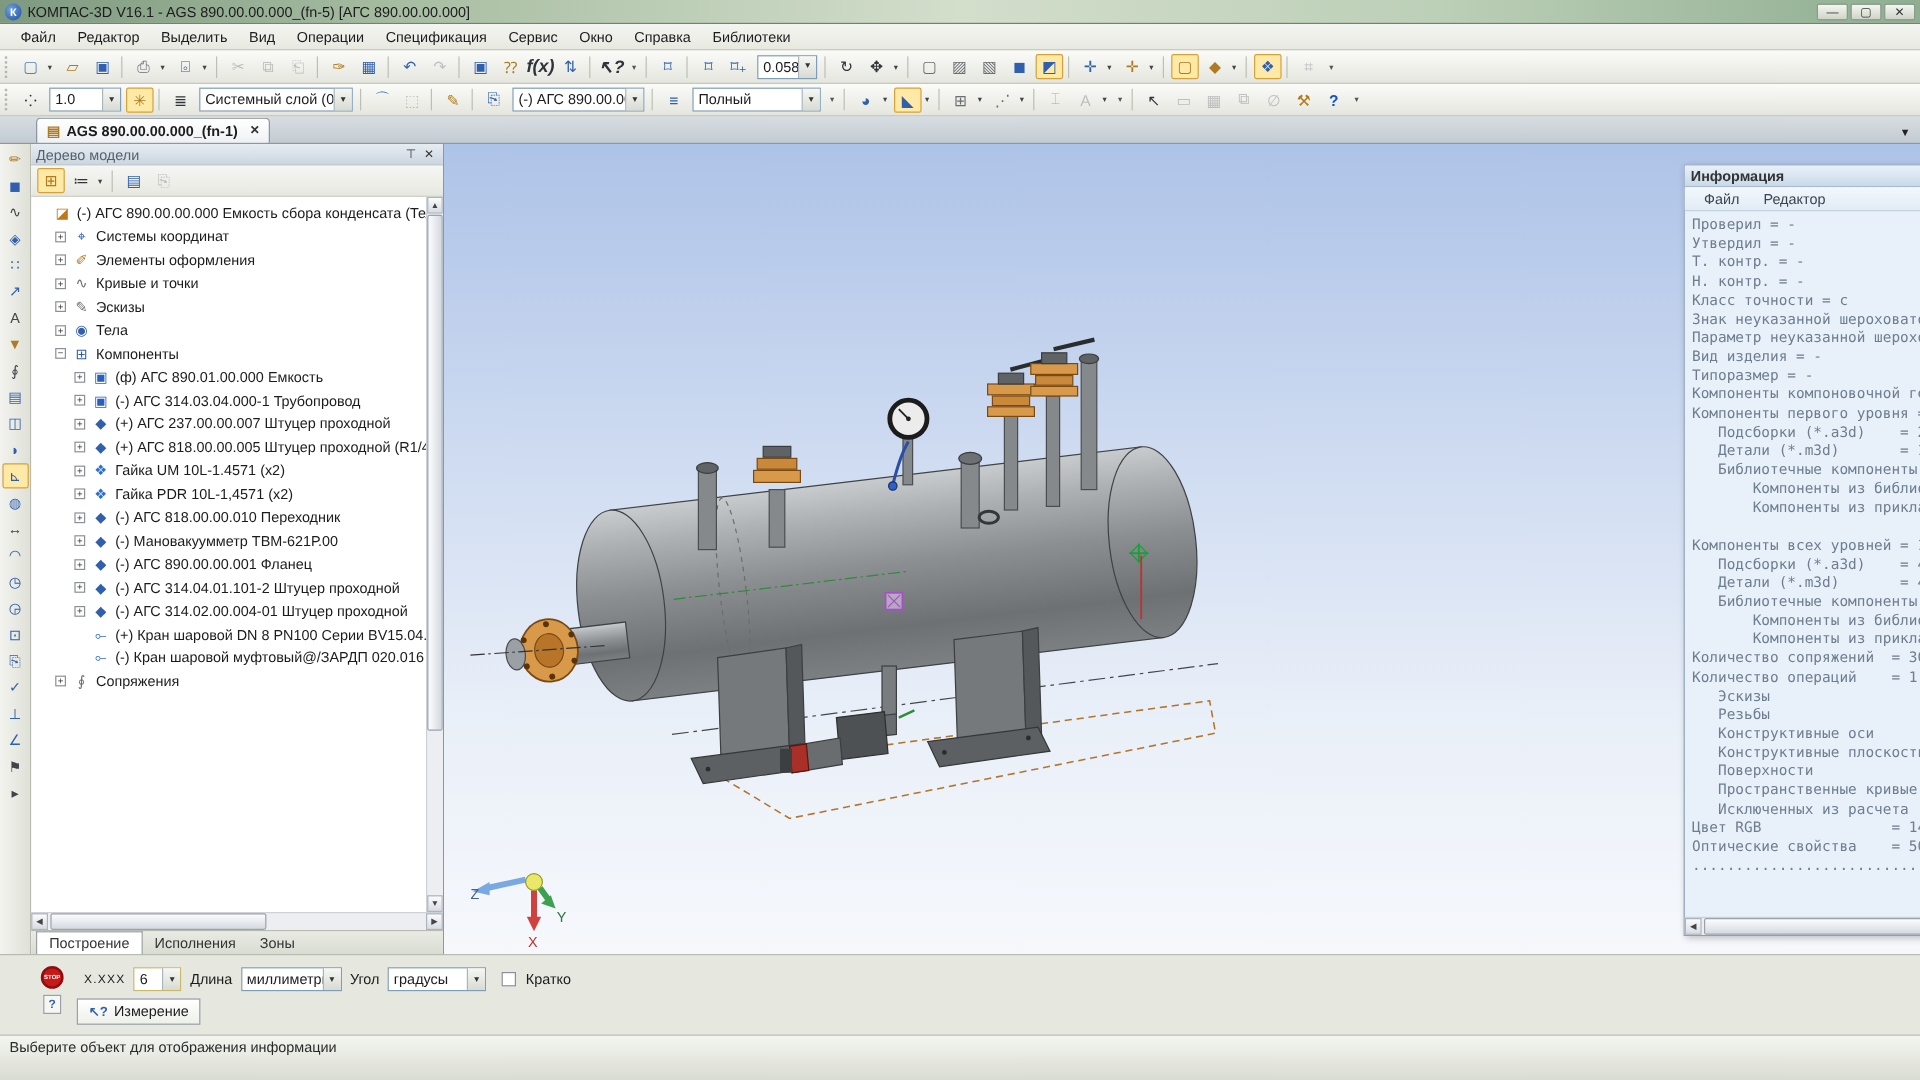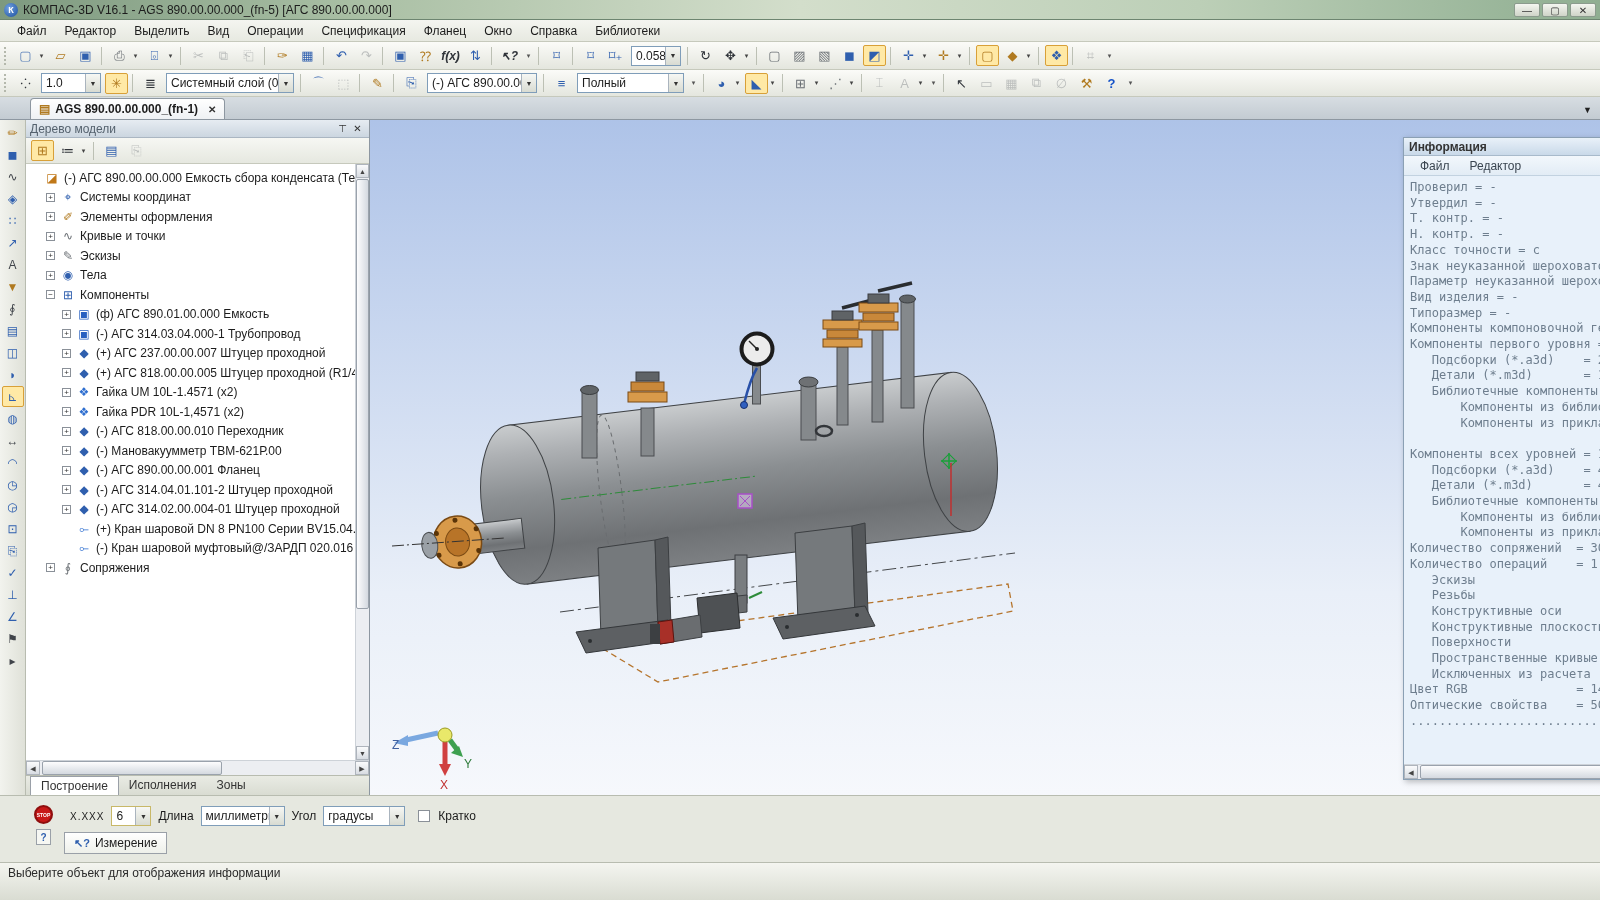--- a/index.html
+++ b/index.html
@@ -25,21 +25,21 @@
   .tbseg{display:flex;align-items:center;height:100%;}
   .tbi{width:23px;height:21px;display:inline-flex;align-items:center;justify-content:center;
     font-size:13px;margin:0 1px;border:1px solid transparent;border-radius:2px;}
   .tbi .g{pointer-events:none;}
   .tbi.sep{width:3px;height:18px;border:none;border-left:1px solid #bcc0b4;margin:0 3px;border-radius:0;}
   .tbi.dd{width:11px;font-size:7px;color:#444;margin-left:-2px;}
   .tbi.ov{width:11px;font-size:7px;color:#555;}
   .tbi.sel{background:#ffe9a6;border:1px solid #d8a038;}
   .c-blue{color:#2f5fae}.c-amber{color:#b07a20}.c-gray{color:#6a6f74}.c-dark{color:#30343a}
   .c-doc{color:#5a80b8}.c-help{color:#1552c8;font-weight:bold}
-  .dis{opacity:.38}.fx{font-size:12px;font-style:italic;font-weight:bold;align-items:center;}
+  .dis{opacity:.38}.fx{font-size:15px;font-style:italic;font-weight:bold;align-items:center;}
   .combo{height:20px;background:#fff;border:1px solid #7f9db9;display:inline-flex;align-items:center;margin:0 3px;}
   .combo .cval{flex:1;padding:0 4px;white-space:nowrap;overflow:hidden;}
   .combo .cbtn{width:15px;height:100%;background:linear-gradient(#f6f7f4,#d8dbd2);border-left:1px solid #aab4be;
     font-size:7px;color:#333;display:flex;align-items:center;justify-content:center;}
   
   #tabbar{height:23px;background:linear-gradient(#d7dde2,#c3cbd2);display:flex;align-items:flex-end;padding-left:30px;position:relative;border-bottom:1px solid #8d97a1;}
   .doctab{height:21px;background:linear-gradient(#ffffff,#eef1f4);border:1px solid #8d97a1;border-bottom:none;
     border-radius:4px 4px 0 0;display:flex;align-items:center;padding:0 8px;font-weight:bold;}
   .doctab .ico{color:#b07a20;margin-right:5px;font-size:12px;}
   .doctab .x{margin-left:10px;font-size:10px;color:#333;}
@@ -76,21 +76,21 @@
     color:#444;background:linear-gradient(#fafbfc,#d8dce2);border:1px solid #aeb4bc;}
   .vscroll .up{top:0}.vscroll .dn{bottom:0}
   .vscroll .thumb{position:absolute;left:0;width:13px;background:linear-gradient(90deg,#fdfdfe,#d4d9e0);
     border:1px solid #9aa2ac;border-radius:2px;}
   .hscroll{height:15px;position:relative;background:#eceef2;border-top:1px solid #cdd2d8;}
   .hscroll .arr{position:absolute;top:0;width:14px;height:14px;font-size:7px;text-align:center;line-height:14px;
     color:#444;background:linear-gradient(#fafbfc,#d8dce2);border:1px solid #aeb4bc;}
   .hscroll .lt{left:0}.hscroll .rt{right:0}
   .hscroll .thumb{position:absolute;top:0;height:14px;background:linear-gradient(#fdfdfe,#d4d9e0);
     border:1px solid #9aa2ac;border-radius:2px;}
-  #treetabs{height:20px;display:flex;align-items:flex-start;background:linear-gradient(#e9ebe4,#d9dcd2);
+  #treetabs{height:20px;display:flex;align-items:flex-end;background:linear-gradient(#e9ebe4,#d9dcd2);
     border-top:1px solid #b8bcb0;padding-left:4px;}
   .ttab{padding:2px 10px;color:#333;}
   .ttab.active{background:#fff;border:1px solid #9aa0a8;border-bottom:none;font-weight:normal;}
   
   #viewport{flex:1;position:relative;background:linear-gradient(#aec3e8,#e9eff8 70%,#f6f8fc);}
   #viewport svg{display:block;width:100%;height:100%;}
   
   #infowin{position:absolute;left:1033px;top:17px;width:525px;height:643px;background:#e8f1fa;
     border:1px solid #8ba0b4;box-shadow:2px 2px 6px rgba(0,0,0,.25);display:flex;flex-direction:column;}
   #infohdr{height:18px;background:linear-gradient(#e9f1f9,#c9d9e9);border-bottom:1px solid #a8bacb;
@@ -132,21 +132,21 @@
   <div class="winbtn">✕</div>
 </div>
 
 <div id="menubar">
   <div class="menu-item">Файл</div>
     <div class="menu-item">Редактор</div>
     <div class="menu-item">Выделить</div>
     <div class="menu-item">Вид</div>
     <div class="menu-item">Операции</div>
     <div class="menu-item">Спецификация</div>
-    <div class="menu-item">Фланец</div>
+    <div class="menu-item">Сервис</div>
     <div class="menu-item">Окно</div>
     <div class="menu-item">Справка</div>
     <div class="menu-item">Библиотеки</div>
 </div>
 
 <div id="tb1" class="tbrow">
   <div class="grip"></div>
   <div class="tbseg">
     <span class="tbi c-doc">
         <span class="g">▢</span>

